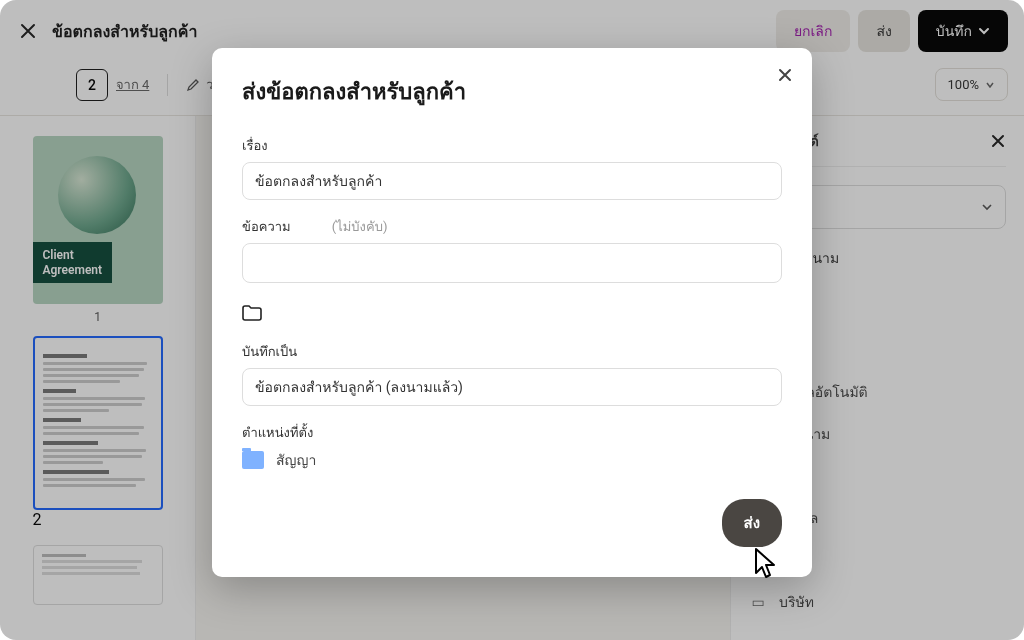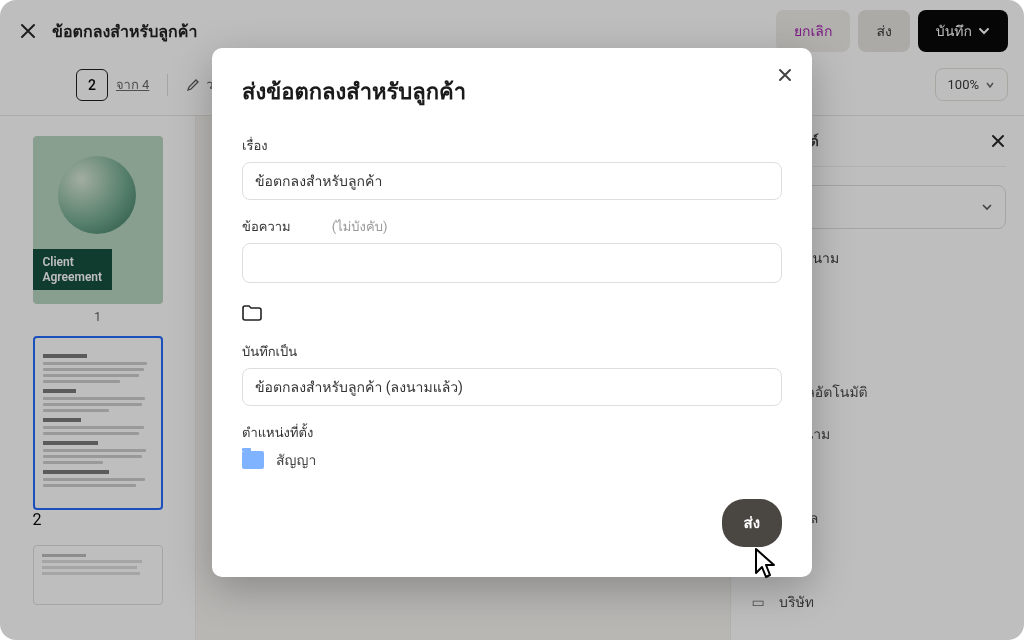--- a/index.html
+++ b/index.html
@@ -20,21 +20,21 @@
   .page-total { font-size:13px; color:#666;text-decoration:underline; }
   .secondbar .divider { width:1px; height:22px; background:#ddd; }
   .sb-item { font-size:13px; color:#555; display:flex; gap:6px; align-items:center; }
   .zoom { margin-left:auto; background:#fff; border:1px solid #e3e0da; border-radius:8px; padding:8px 12px; font-size:13px; color:#333; display:flex; align-items:center; gap:6px; cursor:pointer; }
 
   .workspace { display:flex; height: calc(640px - 102px); }
   .thumbs { width: 196px; padding: 20px 28px; border-right:1px solid #eee; overflow-y:auto; display:flex; flex-direction:column; gap:12px; align-items:center; }
   .thumb { width:130px; }
   .thumb-img { width:130px; height:168px; border-radius:4px; background:#b5d4c0; position:relative; overflow:hidden; }
   .thumb-img .swirl { position:absolute; top:20px; left:25px; width:78px; height:78px; border-radius:50%; background: radial-gradient(circle at 30% 30%, #d8e8d5, #6aa58a 60%, #2d6b52); }
-  .thumb-img .banner { position:absolute; bottom:14px; left:0; background:#0e4a3a; color:#fff; font-size:12px; padding:6px 10px; font-weight:600; line-height:1.2; }
+  .thumb-img .banner { position:absolute; bottom:21px; left:0; background:#0e4a3a; color:#fff; font-size:12px; padding:6px 10px; font-weight:600; line-height:1.2; }
   .thumb .num { text-align:center; font-size:12px; color:#555; margin-top:6px; }
   .thumb2 { width:130px; }
   .thumb2-img { width:130px; height:174px; border:2px solid #1e66ff; border-radius:4px; background:#fff; padding:10px 8px; }
   .thumb2-img .tline { height:3px; background:#ccc; margin-bottom:3px; border-radius:1px; }
   .thumb2-img .thead { height:4px; background:#777; width:40%; margin:6px 0 4px; }
   .thumb3-img { width:130px; height:60px; border:1px solid #ddd; border-radius:4px; background:#fff; padding:8px; }
   .thumb3-img .tline { height:3px; background:#ddd; margin-bottom:3px; }
 
   .main-canvas { flex:1; background:#f7f5f1; }
 

